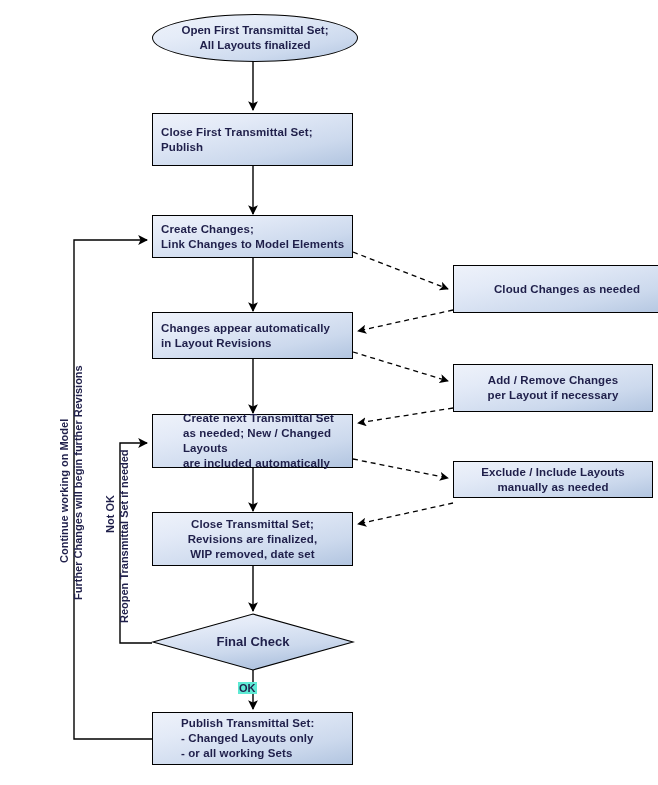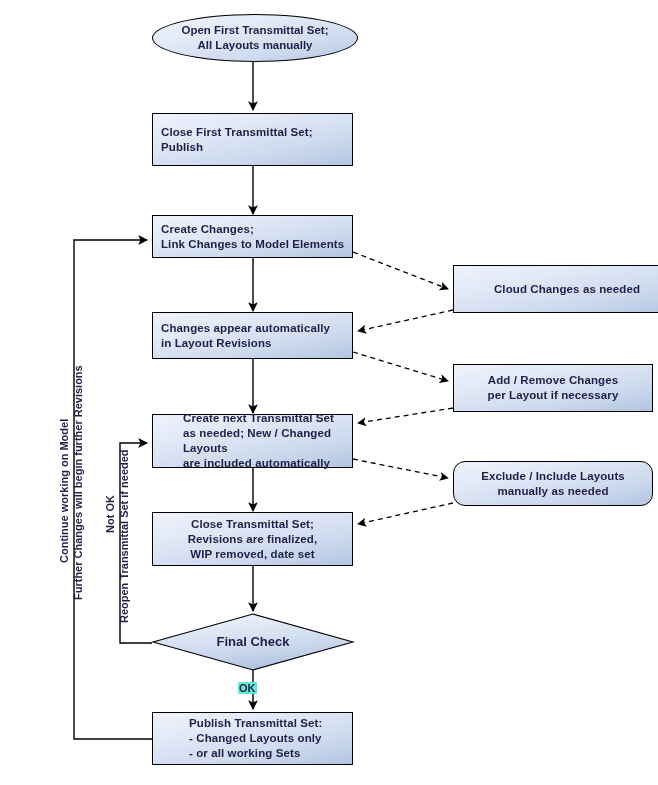--- a/index.html
+++ b/index.html
@@ -137,21 +137,21 @@
 
       <path d="M 353,459 L 448,478" marker-end="url(#arrow)"></path>
 
       <path d="M 453,503 L 358,524" marker-end="url(#arrow)"></path>
     </g>
   </svg>
 
   <div class="ellipse-node" style="left:152px; top:14px; width:206px; height:48px;">
     <div class="lines">
       <div>Open First Transmittal Set;</div>
-      <div>All Layouts manually</div>
+      <div>All Layouts finalized</div>
     </div>
   </div>
 
   <div class="node left" style="left:152px; top:113px; width:201px; height:53px;">
     <div class="lines">
       <div>Close First Transmittal Set;</div>
       <div>Publish</div>
     </div>
   </div>
 
@@ -194,41 +194,41 @@
           <stop offset="72%" stop-color="#ccd9ed"></stop>
           <stop offset="100%" stop-color="#b2c5e0"></stop>
         </linearGradient>
       </defs>
       <path d="M 102,1 L 202,29 L 102,57 L 2,29 Z" fill="url(#gradDiamond)" stroke="#000000" stroke-width="1.2"></path>
     </svg>
     <div class="diamond-label" style="top:21px; left:0;">Final Check</div>
   </div>
 
   <div class="node left" style="left:152px; top:712px; width:201px; height:53px;">
-    <div class="lines" style="padding-left:36px;">
+    <div class="lines" style="padding-left:28px;">
       <div>Publish Transmittal Set:</div>
       <div>- Changed Layouts only</div>
       <div>- or all working Sets</div>
     </div>
   </div>
 
   <div class="node center" style="left:453px; top:265px; width:228px; height:48px;">
     <div class="lines">
       <div>Cloud Changes as needed</div>
     </div>
   </div>
 
   <div class="node center" style="left:453px; top:364px; width:200px; height:48px;">
     <div class="lines">
       <div>Add / Remove Changes</div>
       <div>per Layout if necessary</div>
     </div>
   </div>
 
-  <div class="node center" style="left:453px; top:461px; width:200px; height:45px;border-radius:12px;">
+  <div class="node center" style="left:453px; top:461px; width:200px; height:37px;">
     <div class="lines">
       <div>Exclude / Include Layouts</div>
       <div>manually as needed</div>
     </div>
   </div>
 
   <div class="edge-label" style="left:238px; top:682px;">OK</div>
 
   <div class="vlabel" style="left:58px; top:563px;">Continue working on Model</div>
 

